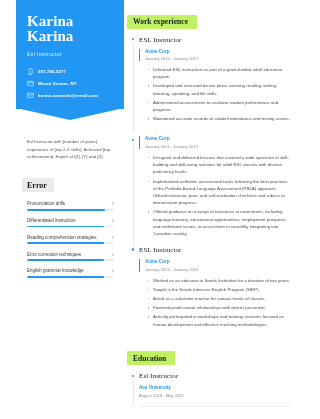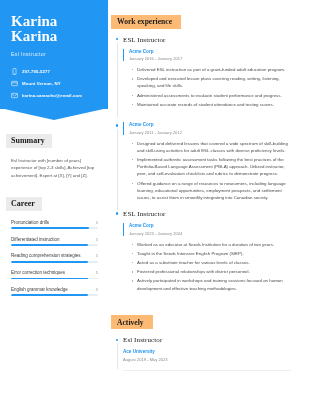--- a/index.html
+++ b/index.html
@@ -2,21 +2,21 @@
 <html><head>
 <meta charset="utf-8">
 <style>
   * { box-sizing: border-box; margin: 0; padding: 0; }
   html, body {
     width: 297px; height: 419px;
     background: #ffffff;
     font-family: "Liberation Sans", sans-serif;
     overflow: hidden;
   }
-  .page { position: relative; width: 297px; height: 332px; display: flex; background:#fff; }
+  .page { position: relative; width: 297px; height: 332px; display: flex; background:#fff;padding-left:16px; }
 
   
   .left { width: 108px; flex: 0 0 108px; position: relative; }
 
   .banner {
     position: relative;
     background: #2196f3;
     padding: 14px 11px 10px 11px;
     color: #fff;
   }
@@ -72,21 +72,21 @@
   .bar { margin-top: 2.5px; height: 1.8px; background: #e4eef7; border-radius: 1px; overflow: hidden; }
   .bar-fill { height: 100%; background: #2196f3; border-radius: 1px; }
 
   
   .right { flex: 1; padding: 10px 6px 0 6px; }
   .sec-head {
     font-family: "Liberation Serif", serif;
     font-weight: bold;
     font-size: 7.6px;
     color: #1a1a1a;
-    background: #fdba74;
+    background: #bef264;
     display: inline-block;
     padding: 2.5px 9px 2.5px 6px;
     margin-left: -3px;
   }
   .entries { margin-top: 7px; }
   .entry { position: relative; padding-left: 9px; padding-bottom: 7px; }
   .entry:before {
     content: "";
     position: absolute;
     left: 1.5px; top: 2.2px;
@@ -168,25 +168,24 @@
                 <rect x="1" y="3" width="14" height="10" rx="1.4" fill="none" stroke="#fff" stroke-width="1.3"></rect>
                 <path d="M2 4.5 L8 9 L14 4.5" fill="none" stroke="#fff" stroke-width="1.3"></path>
               </svg>
           </span>
           <span class="ctext">karina.camacho@email.com</span>
         </div>
       </div>
     </div>
 
     <div class="left-body">
-      <div class="side-head">Summary</div>
       <div class="summary-text">Esl Instructor with [number of years] experience of [top 2-3 skills]. Achieved [top achievement]. Expert at [X], [Y] and [Z].</div>
 
       <div style="height:13px"></div>
-      <div class="side-head">Career</div>
+      <div class="side-head">Error</div>
 
       <div class="skills">
         <div class="skill-row">
           <div class="skill-top">
             <span class="skill-name">Pronunciation drills</span>
             <span class="skill-val">5</span>
           </div>
           <div class="bar">
               <div class="bar-fill" style="width: 90%;"></div>
             </div>
@@ -276,21 +275,21 @@
           <li>Worked as an educator at Seeds Institution for a duration of two years.</li>
           <li>Taught in the Seeds Intensive English Program (SIEP).</li>
           <li>Acted as a substitute teacher for various levels of classes.</li>
           <li>Fostered professional relationships with district personnel.</li>
           <li>Actively participated in workshops and training sessions focused on human development and effective teaching methodologies.</li>
         </ul>
       </div>
     </div>
 
     <div class="sec-gap"></div>
-    <div class="sec-head">Actively</div>
+    <div class="sec-head">Education</div>
 
     <div class="entries">
       <div class="entry edu-entry">
         <div class="entry-line"></div>
         <div class="role">Esl Instructor</div>
         <div class="org-block">
           <div class="org">Ace University</div>
           <div class="dates">August 2019 - May 2023</div>
         </div>
       </div>

